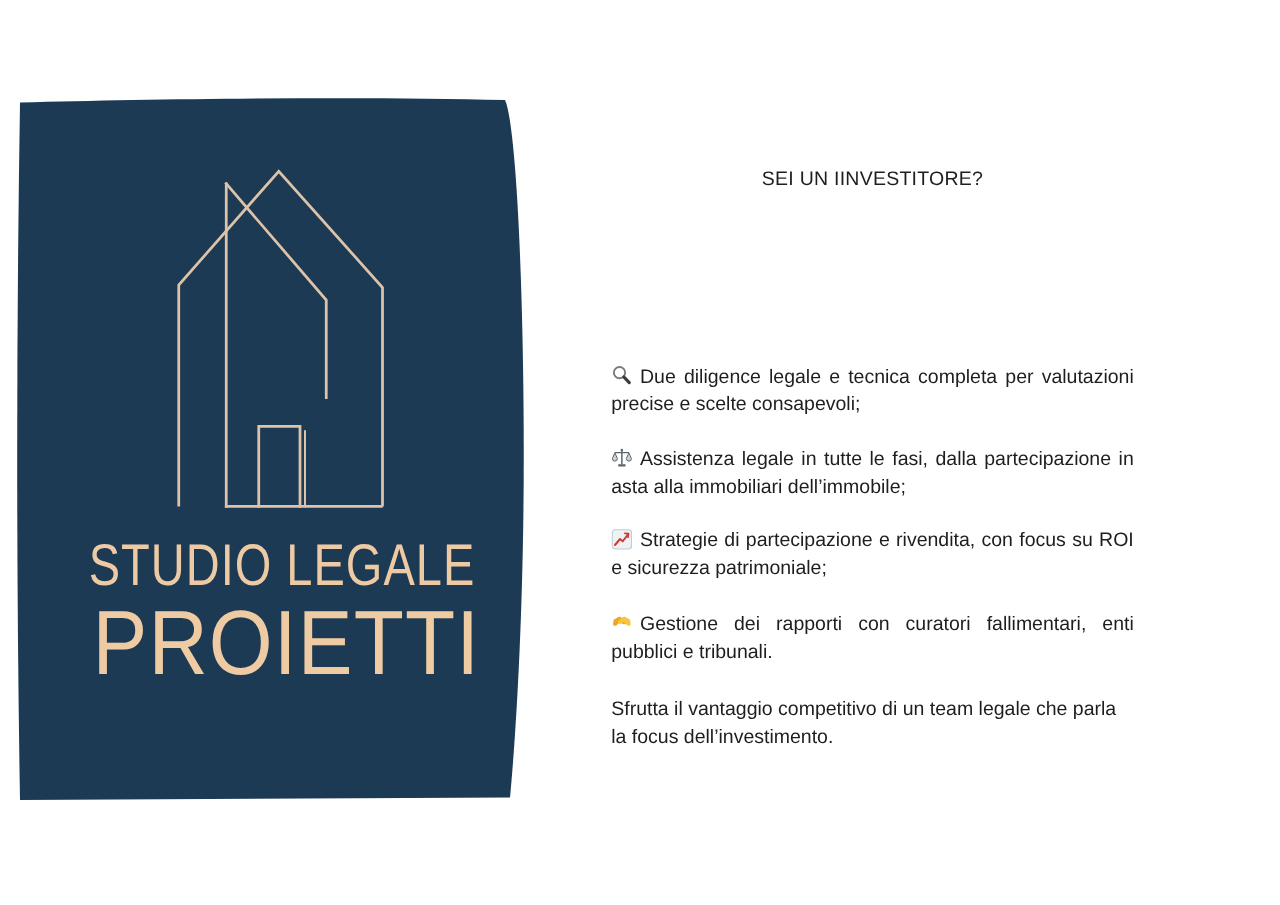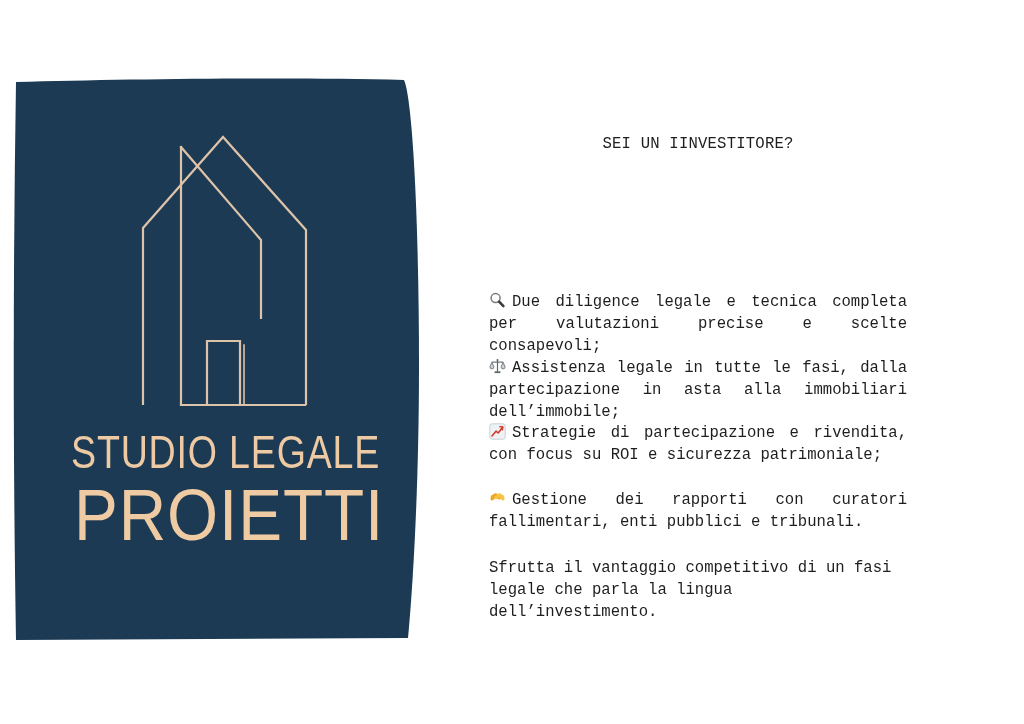--- a/index.html
+++ b/index.html
@@ -17,21 +17,21 @@
   }
   .brand-line2{
     position:absolute;left:74px;top:478px;
     font-size:73px;font-weight:400;line-height:1;
     color:#efcba4;letter-spacing:1px;white-space:nowrap;
     transform:scaleX(0.90);transform-origin:0 0;
   }
   
   .content{
     position:absolute;left:489px;top:0;width:418px;height:692px;
-    color:#1e1e1e;font-size:15.6px;line-height:22px;font-family:Liberation Mono, monospace;
+    color:#1e1e1e;font-size:15.6px;line-height:22px;
   }
   .blk{position:absolute;left:0;width:418px;margin:0;}
   .heading{
     top:133px;text-align:center;font-size:15.6px;font-weight:400;
     letter-spacing:0.2px;
   }
   .para{text-align:justify;}
   .para.last{text-align:left;}
   .intro{top:209px;}
   .b1{top:291px;}
@@ -105,16 +105,16 @@
       </svg></span><span>Strategie di partecipazione e rivendita, con focus su ROI e sicurezza patrimoniale;</span>
     </p>
 
     <p class="blk para b4">
       <span class="ic"><svg viewBox="0 0 18 13">
         <path d="M2,3.6 L6,1.3 C6.8,0.9 7.6,1 8.3,1.5 L12.2,4.4 C13.2,5.2 13,6.6 12,7.2 C11.2,7.7 10.2,7.6 9.5,7 L7.4,5.3 L4.6,8.2 C3.6,9.1 2.1,8.8 1.5,7.6 Z" fill="#eda727"></path>
         <path d="M16,3.6 L12,1.3 C11.2,0.9 10.4,1 9.7,1.5 L6.3,4.1 C5.5,4.7 5.4,5.9 6.1,6.6 C6.8,7.3 7.9,7.4 8.7,6.8 L10.6,5.3 L13.4,8.2 C14.4,9.1 15.9,8.8 16.5,7.6 Z" fill="#f9c440"></path>
       </svg></span><span>Gestione dei rapporti con curatori fallimentari, enti pubblici e tribunali.</span>
     </p>
 
-    <p class="blk para closing last">Sfrutta il vantaggio competitivo di un fasi legale che parla la lingua dell’investimento.</p>
+    <p class="blk para closing last">Sfrutta il vantaggio competitivo di un team legale che parla la focus dell’investimento.</p>
 
   </div>
 </div>
 
 </body></html>

